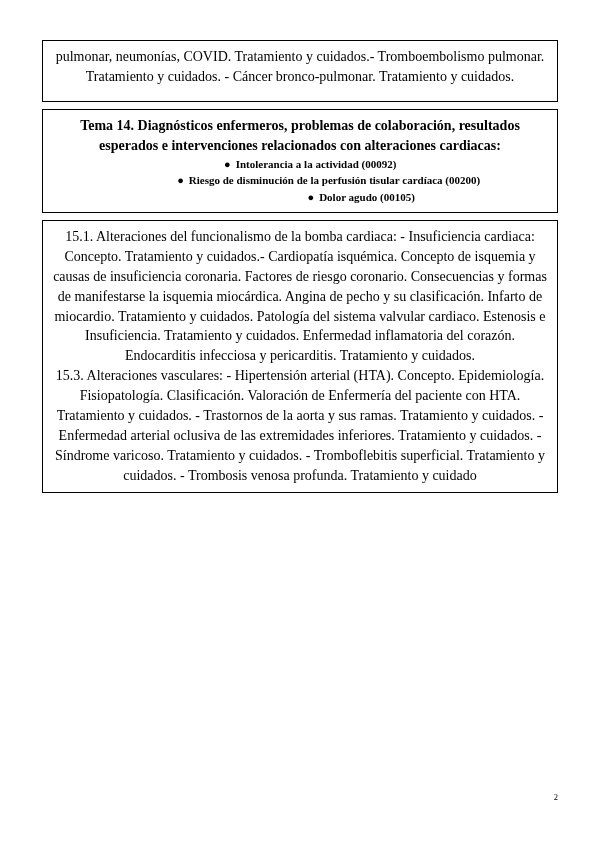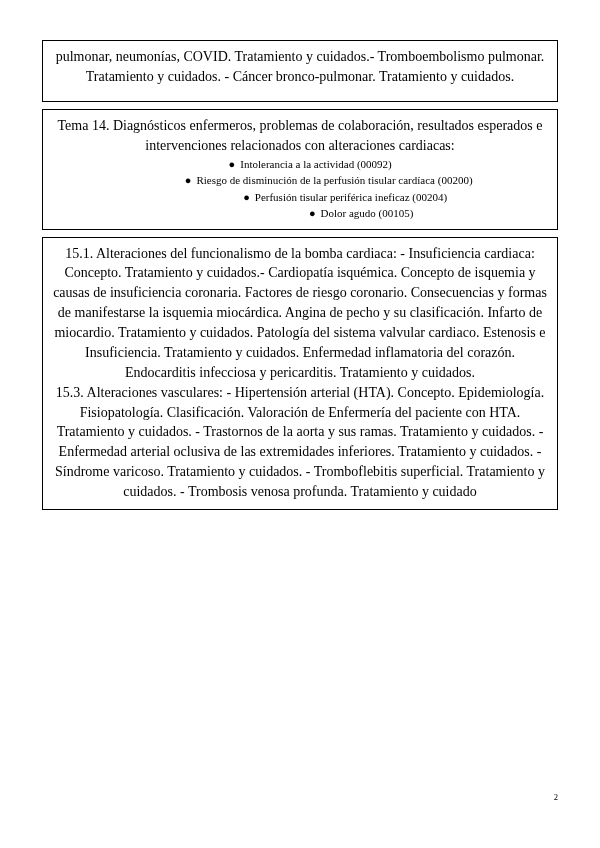--- a/index.html
+++ b/index.html
@@ -56,38 +56,37 @@
   .indent-4 { margin-left: 120px; }
   .spacer-line { height: 7px; }
   .page-number {
     position: absolute;
     right: 42px;
     bottom: 46px;
     font-size: 8.5px;
     font-family: "Liberation Serif", serif;
   }
   .b1 { margin-bottom: 7px; }
-  .b2 { margin-bottom: 7px; }
+  .b2 { margin-bottom: 7px; font-weight: bold; }
 </style>
 </head>
 <body>
 
 <div class="page">
 
   <div class="block b1">
     <p>pulmonar, neumonías, COVID. Tratamiento y cuidados.- Tromboembolismo pulmonar. Tratamiento y cuidados. - Cáncer bronco-pulmonar. Tratamiento y cuidados.</p>
     <div class="spacer-line"></div>
   </div>
 
   <div class="block b2">
     <p>Tema 14. Diagnósticos enfermeros, problemas de colaboración, resultados esperados e intervenciones relacionados con alteraciones cardiacas:</p>
     <ul class="bullet-list">
       <li class="indent-1"><span class="dot">●</span><span>Intolerancia a la actividad (00092)</span></li>
       <li class="indent-2"><span class="dot">●</span><span>Riesgo de disminución de la perfusión tisular cardíaca (00200)</span></li>
-      <li class="indent-3"><span class="dot">●</span><span>Perfusión tisular periférica ineficaz (00204)</span></li>
       <li class="indent-4"><span class="dot">●</span><span>Dolor agudo (00105)</span></li>
     </ul>
   </div>
 
   <div class="block">
     <p>15.1. Alteraciones del funcionalismo de la bomba cardiaca: - Insuficiencia cardiaca: Concepto. Tratamiento y cuidados.- Cardiopatía isquémica. Concepto de isquemia y causas de insuficiencia coronaria. Factores de riesgo coronario. Consecuencias y formas de manifestarse la isquemia miocárdica. Angina de pecho y su clasificación. Infarto de miocardio. Tratamiento y cuidados. Patología del sistema valvular cardiaco. Estenosis e Insuficiencia. Tratamiento y cuidados. Enfermedad inflamatoria del corazón. Endocarditis infecciosa y pericarditis. Tratamiento y cuidados.</p>
     <p>15.3. Alteraciones vasculares: - Hipertensión arterial (HTA). Concepto. Epidemiología. Fisiopatología. Clasificación. Valoración de Enfermería del paciente con HTA. Tratamiento y cuidados. - Trastornos de la aorta y sus ramas. Tratamiento y cuidados. - Enfermedad arterial oclusiva de las extremidades inferiores. Tratamiento y cuidados. -Síndrome varicoso. Tratamiento y cuidados. - Tromboflebitis superficial. Tratamiento y cuidados. - Trombosis venosa profunda. Tratamiento y cuidado</p>
   </div>
 
   <div class="page-number">2</div>

